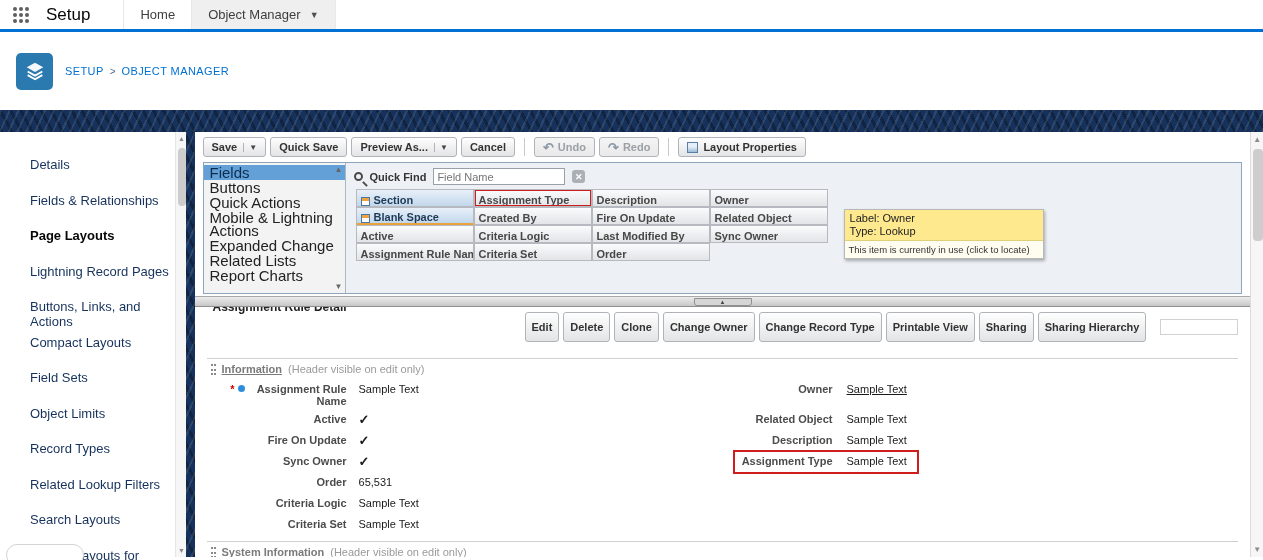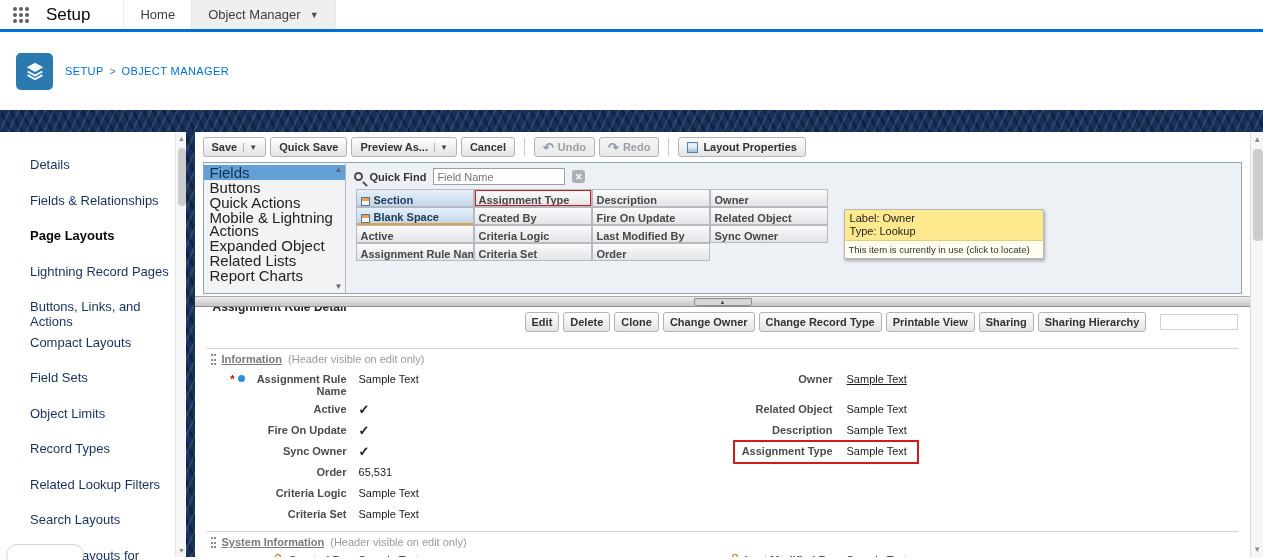--- a/index.html
+++ b/index.html
@@ -108,21 +108,21 @@
     border-bottom:1px solid #8f8f8f; position:relative; z-index:3; margin-top:2px; }
   .split-handle { position:absolute; left:50%; top:1px; transform:translateX(-50%); width:58px; height:8px;
     background:#d6d6d6; border:1px solid #909090; border-radius:0 0 3px 3px; font-size:6px; color:#444;
     text-align:center; line-height:7px; cursor:row-resize; }
 
   
   .preview { flex:1; position:relative; padding:0 12px; overflow:hidden; }
   .detail-title { position:absolute; top:-7px; left:18px; font-size:12px; font-weight:bold; color:#222; z-index:1; }
   .detail-buttons { display:flex; gap:4px; margin:5px 0 0 318px; align-items:center; }
   .dbtn { background:linear-gradient(#fefefe,#e3e4e6); border:1px solid #b0b4b8; border-radius:3px;
-    font-size:11px; font-weight:bold; color:#333; padding:0 6px; height:20px;
+    font-size:11px; font-weight:bold; color:#333; padding:0 6px; height:30px;
     display:flex; align-items:center; cursor:pointer; white-space:nowrap; }
   .empty-box { width:78px; height:16px; border:1px solid #d2d2d2; margin-left:10px; }
 
   .section { border-top:1px solid #d0d0d0; margin-top:16px; padding-top:4px; }
   .section.sys { margin-top:2px; }
   .sec-head { display:flex; align-items:center; gap:6px; padding-left:4px; }
   .drag-dots { width:5px; height:11px; border-left:2px dotted #8a8a8a; border-right:2px dotted #8a8a8a; }
   .sec-title { font-size:11px; font-weight:bold; color:#7a7a7a;text-decoration:underline; }
   .sec-sub { font-size:11px; font-weight:normal; color:#9a9a9a; }
 
@@ -241,21 +241,21 @@
         <span>Layout Properties</span>
       </div>
     </div>
 
     <div class="palette">
       <div class="cats">
         <div class="cat sel">Fields</div>
         <div class="cat">Buttons</div>
         <div class="cat">Quick Actions</div>
         <div class="cat">Mobile &amp; Lightning Actions</div>
-        <div class="cat">Expanded Object</div>
+        <div class="cat">Expanded Change</div>
         <div class="cat">Related Lists</div>
         <div class="cat">Report Charts</div>
         <span class="cat-arrow up">▲</span>
         <span class="cat-arrow down">▼</span>
       </div>
 
       <div class="grid-area">
         <div class="quickfind">
           <span class="lens"></span>
           <span class="qf-label">Quick Find</span>

